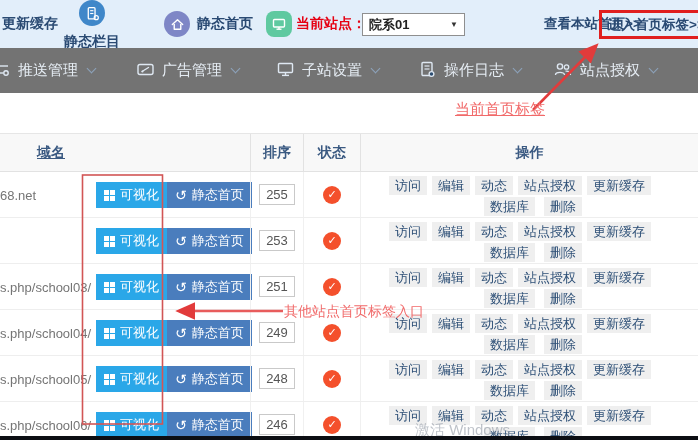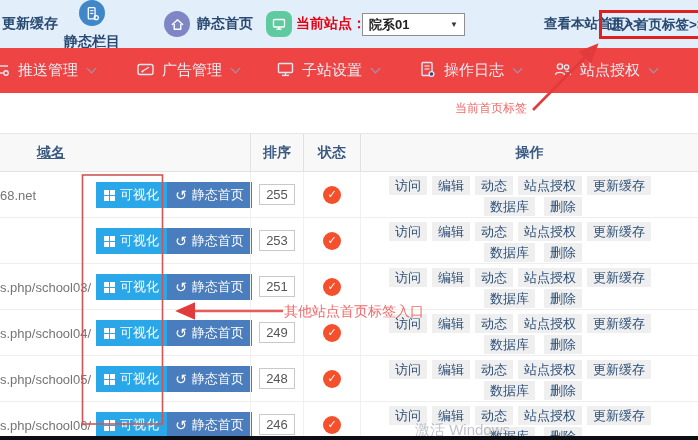--- a/index.html
+++ b/index.html
@@ -25,31 +25,31 @@
   .ci-slate  { background:#7e86c6; }
   .ci-green  { background:#5fc9a0; border-radius:8px; }
   .select-box { position:absolute; left:362px; top:13px; width:103px; height:23px; background:#fff;
                 border:1px solid #8f8f8f; display:flex; align-items:center; font-size:13px; font-weight:bold;
                 color:#222; padding:0 6px; cursor:pointer; }
   .select-box .dd-arrow { margin-left:auto; font-size:8px; color:#333; }
   #tb-enter { left:599px; top:10px; height:29px; border:3px solid #e01f1f; padding:0 6px;
               font-size:13.5px; display:flex; align-items:center; }
 
   
-  .navbar { position:absolute; top:48px; left:0; width:698px; height:45px; background:#ef4444; z-index:10; }
+  .navbar { position:absolute; top:48px; left:0; width:698px; height:45px; background:#737373; z-index:10; }
   .nav-item { position:absolute; top:0; height:45px; display:flex; align-items:center; gap:7px;
               color:#e6edf4; font-size:15px; cursor:pointer; white-space:nowrap; }
   #nav-0 { left:-8px; } #nav-1 { left:136px; } #nav-2 { left:276px; } #nav-3 { left:418px; } #nav-4 { left:553px; }
   .chev { width:7px; height:7px; border-right:1.6px solid #8da3bb; border-bottom:1.6px solid #8da3bb;
           transform:rotate(45deg); margin:-4px 0 0 3px; flex:none; }
   .nav-ic { flex:none; }
 
   
   .ann { position:absolute; color:#f16a6a; z-index:52; white-space:nowrap; }
-  #ann-current { left:455px; top:100px; font-size:12px; }
+  #ann-current { left:455px; top:100px; font-size:15px;text-decoration:underline; }
   #ann-other   { left:284px; top:303px; font-size:14px; }
   #overlay { position:absolute; left:0; top:0; width:698px; height:440px; z-index:51; pointer-events:none; }
 
   
   .table { position:absolute; top:133px; left:0; width:698px; z-index:20; }
   .thead { display:grid; grid-template-columns:250px 53px 57px 338px; height:39px; background:#f8f8f8;
            border-top:1px solid #e6e6e6; border-bottom:1px solid #e2e2e2;
            color:#3b5a82; font-weight:bold; font-size:14px; }
   .th { display:flex; align-items:center; justify-content:center; height:100%; }
   .th-domain { justify-content:flex-start; padding-left:37px;text-decoration:underline; }

